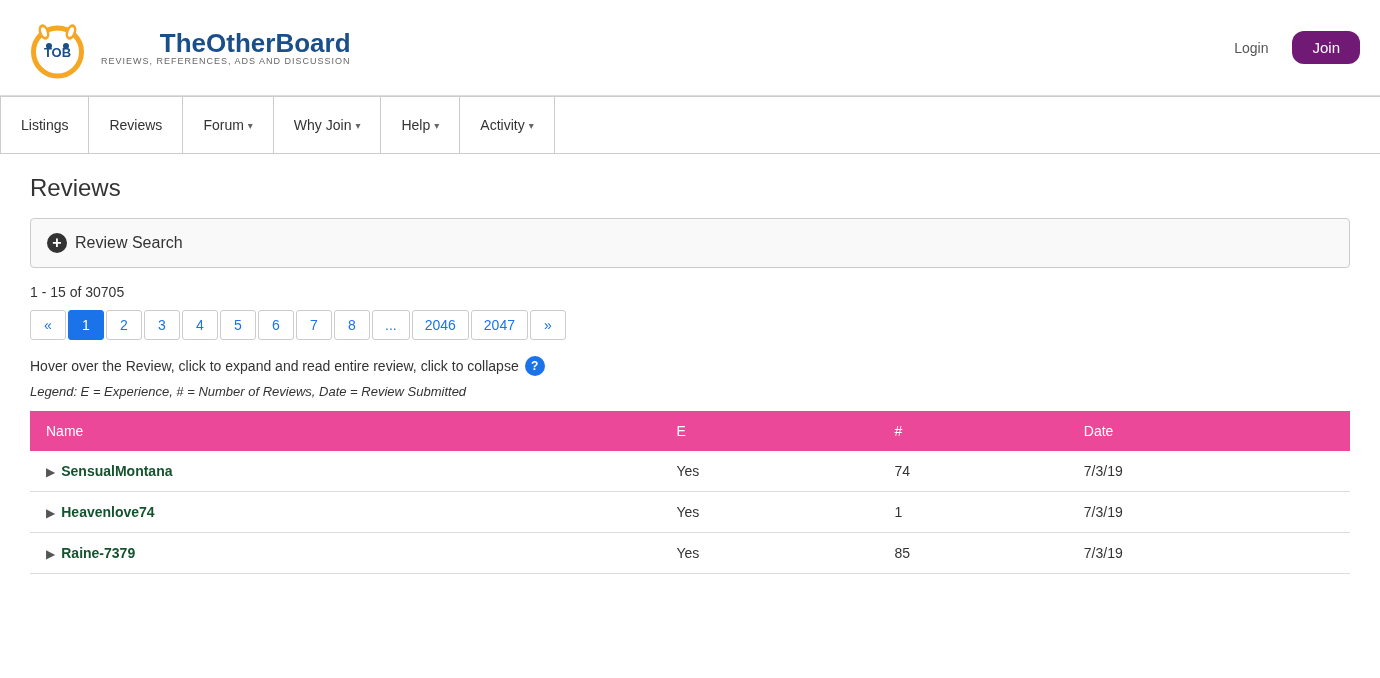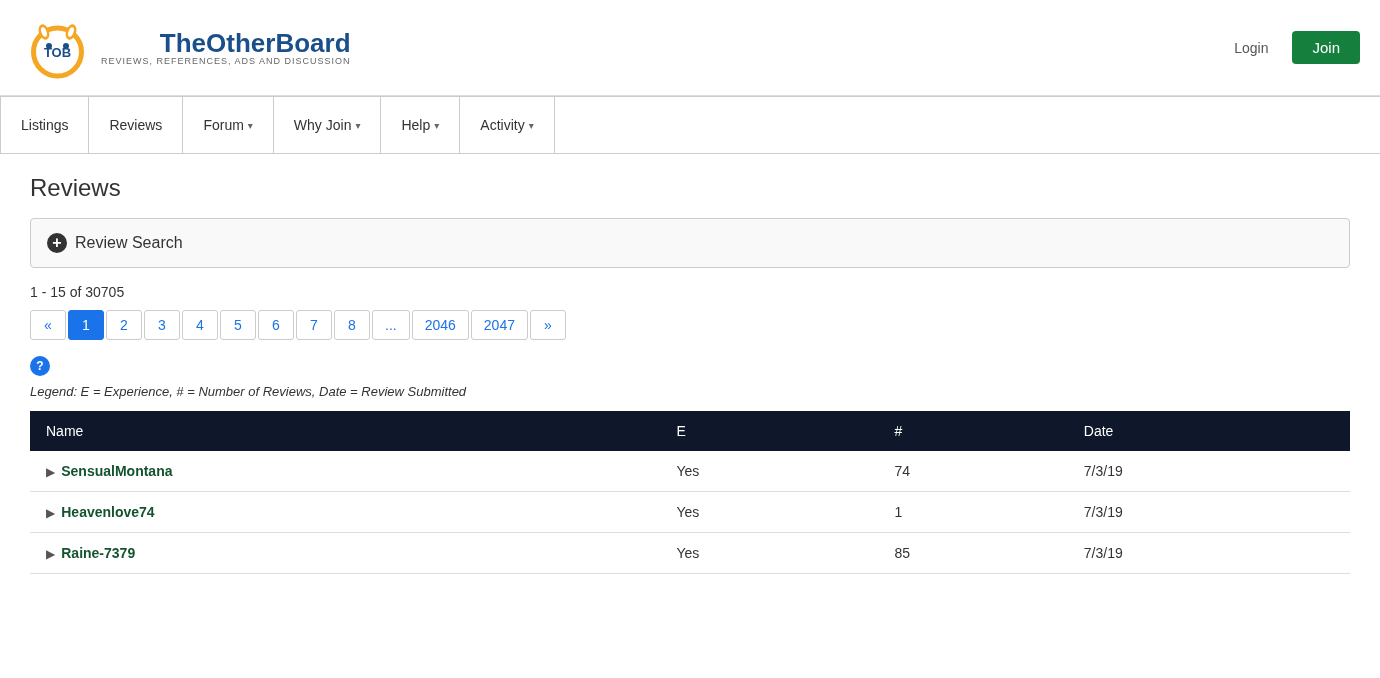--- a/index.html
+++ b/index.html
@@ -38,26 +38,26 @@
       align-items: center;
       gap: 24px;
     }
     .login-link {
       color: #555;
       text-decoration: none;
       font-size: 14px;
       cursor: pointer;
     }
     .join-btn {
-      background: #15803d;
+      background: #701a75;
       color: #fff;
       border: none;
       padding: 8px 20px;
       font-size: 15px;
-      border-radius: 4px;
+      border-radius: 12px;
       cursor: pointer;
     }
 
     
     .navbar {
       display: flex;
       border-top: 1px solid #ccc;
       border-bottom: 1px solid #ccc;
     }
     .nav-item {
@@ -179,21 +179,21 @@
       margin-bottom: 12px;
       font-style: italic;
     }
 
     
     .reviews-table {
       width: 100%;
       border-collapse: collapse;
     }
     .reviews-table thead tr {
-      background: #0f172a;
+      background: #ec4899;
       color: #fff;
     }
     .reviews-table thead th {
       padding: 12px 16px;
       text-align: left;
       font-weight: normal;
       font-size: 14px;
     }
     .reviews-table tbody tr {
       border-bottom: 1px solid #ddd;
@@ -282,20 +282,21 @@
       <button class="page-btn">6</button>
       <button class="page-btn">7</button>
       <button class="page-btn">8</button>
       <button class="page-btn">...</button>
       <button class="page-btn">2046</button>
       <button class="page-btn">2047</button>
       <button class="page-btn">»</button>
     </div>
 
   <div class="hover-instruction">
+    <span>Hover over the Review, click to expand and read entire review, click to collapse</span>
     <span class="help-circle">?</span>
   </div>
 
   <div class="legend">Legend: E = Experience, # = Number of Reviews, Date = Review Submitted</div>
 
   <table class="reviews-table">
     <thead>
       <tr id="table-header-row">
           <th>Name</th>
           <th>E</th>

